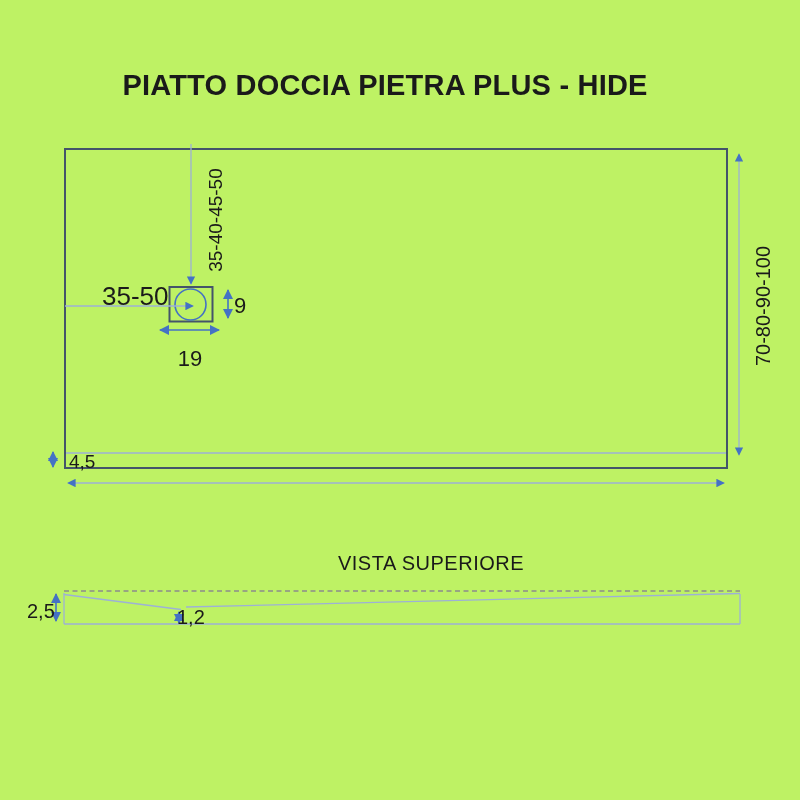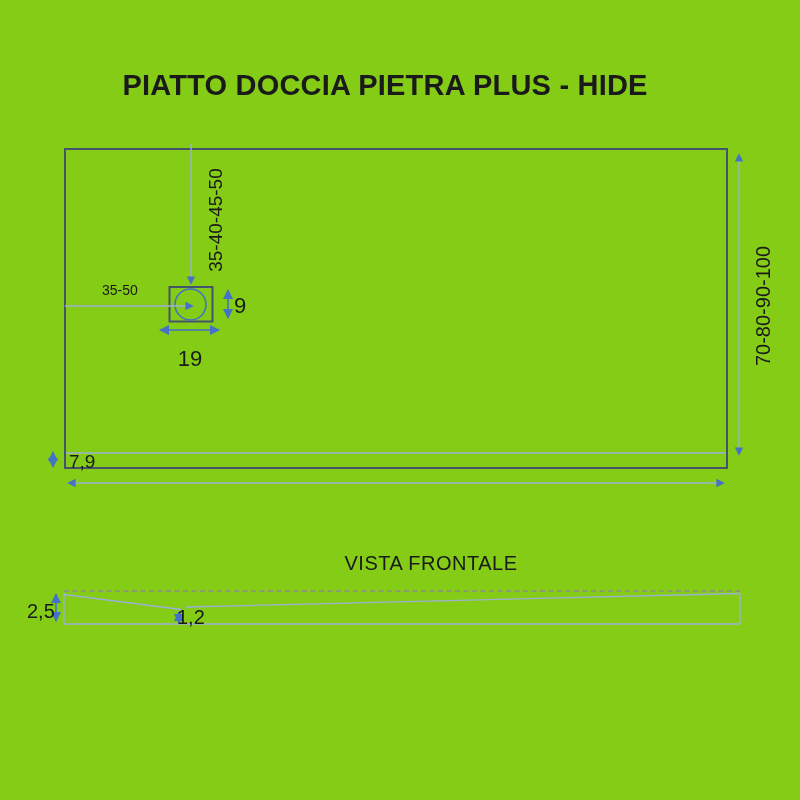--- a/index.html
+++ b/index.html
@@ -1,17 +1,17 @@
 <!DOCTYPE html>
 <html style="--outline-dark: #44546A; --dimension-blue: #4472C4; --line-light-blue: #9DB1D6; --dashed-gray: #8C8C8C; --text: #1A1A1A;"><head>
 <meta charset="utf-8">
 <style>
   html,body{margin:0;padding:0;background:#ffffff;}
   .canvas{
-    position:relative;width:800px;height:800px;background:#84cc16;overflow:hidden;
+    position:relative;width:800px;height:800px;background:#bef264;overflow:hidden;
     font-family:"Liberation Sans", sans-serif;color:var(--text,#1a1a1a);
   }
   .label{position:absolute;white-space:nowrap;line-height:1;color:var(--text,#1a1a1a);}
   .centered{transform:translateX(-50%);}
   .vlabel{position:absolute;white-space:nowrap;line-height:1;transform:translate(-50%,-50%) rotate(-90deg);}
   .page-title{font-size:29px;font-weight:bold;letter-spacing:0.2px;}
   .view-heading{font-size:20px;letter-spacing:0.5px;}
   .dim{font-size:20px;}
   .dim-sm{font-size:19px;}
   .dim-lg{font-size:22px;}
@@ -55,25 +55,25 @@
     <line x1="64" y1="624" x2="740" y2="624" class="stroke-light"></line>
     <line x1="740" y1="594" x2="740" y2="624" class="stroke-light"></line>
     <line x1="64" y1="594.5" x2="181" y2="609.5" class="stroke-light"></line>
     <line x1="186" y1="607" x2="740" y2="593.5" class="stroke-light"></line>
     <line x1="56" y1="594" x2="56" y2="621" class="stroke-blue" marker-start="url(#arrow)" marker-end="url(#arrow)"></line>
     <line x1="179" y1="612" x2="179" y2="623" class="stroke-blue" marker-start="url(#arrow)" marker-end="url(#arrow)"></line>
   </svg>
 
   <div class="label page-title centered" style="left:385px;top:71px;">PIATTO DOCCIA PIETRA PLUS - HIDE</div>
 
-  <div class="label dim" style="left:102px;top:283px;font-size:14px;">35-50</div>
+  <div class="label dim" style="left:102px;top:283px;font-size:26px;">35-50</div>
   <div class="vlabel" style="left:215px;top:220px;font-size:19px;">35-40-45-50</div>
   <div class="label dim-lg" style="left:234px;top:295px;">9</div>
   <div class="label dim-lg centered" style="left:190px;top:348px;">19</div>
 
   <div class="vlabel" style="left:763px;top:306px;font-size:20px;">70-80-90-100</div>
-  <div class="label dim-sm" style="left:69px;top:452px;">7,9</div>
+  <div class="label dim-sm" style="left:69px;top:452px;">4,5</div>
 
-  <div class="label view-heading centered" style="left:431px;top:553px;">VISTA FRONTALE</div>
+  <div class="label view-heading centered" style="left:431px;top:553px;">VISTA SUPERIORE</div>
   <div class="label dim" style="left:27px;top:601px;text-align:center;">2,5</div>
   <div class="label dim" style="left:177px;top:607px;">1,2</div>
 
 </div>
 
 </body></html>

